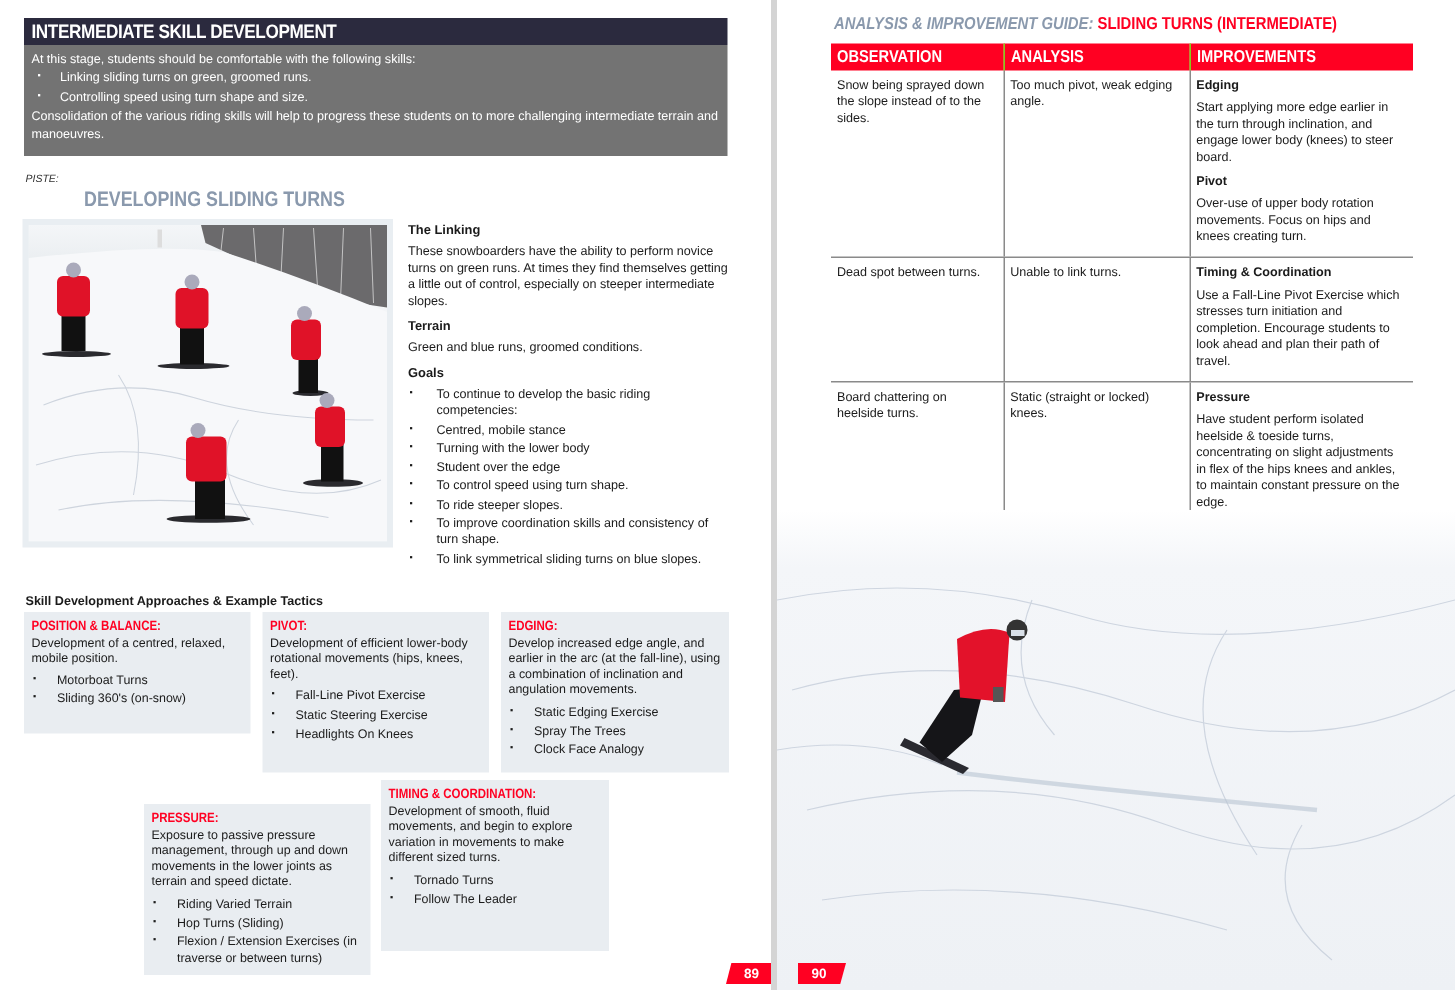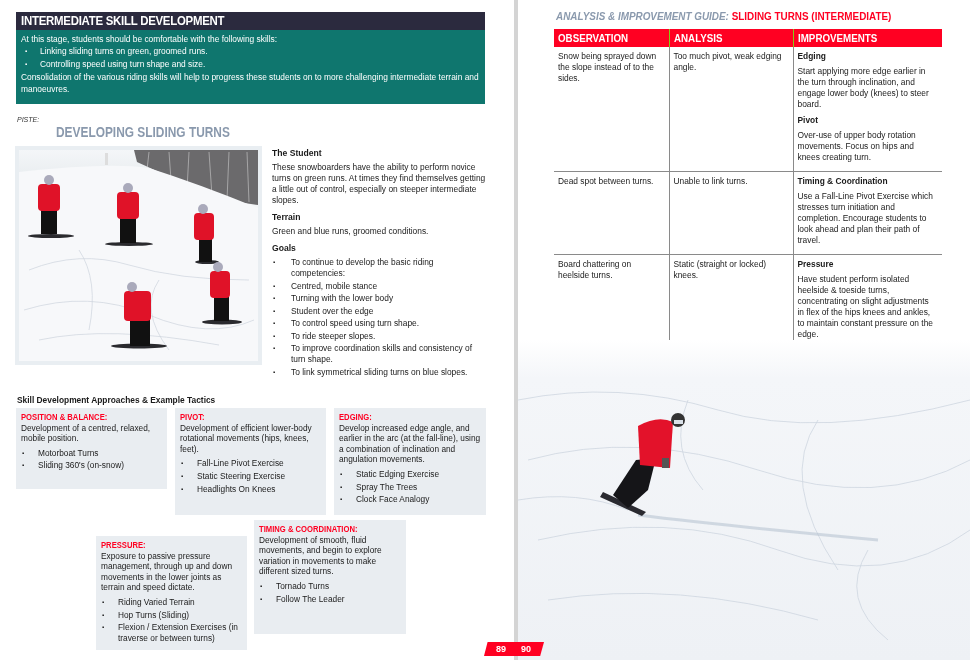--- a/index.html
+++ b/index.html
@@ -18,21 +18,21 @@
   
   .hdr-bar {
     position: absolute; left: 16px; top: 12px; width: 469px; height: 18px;
     background: #2b2a3e; color: #fff; font-weight: bold; font-size: 13px;
     padding: 1px 5px; letter-spacing: -0.3px; font-stretch: condensed;
     transform-origin: left;
   }
   .hdr-bar span { display: inline-block; transform: scaleX(0.88); transform-origin: left; }
   .hdr-red {
     position: absolute; left: 16px; top: 30px; width: 469px; height: 74px;
-    background: #0f766e; color: #fff; font-size: 8.4px; line-height: 11.4px;
+    background: #737373; color: #fff; font-size: 8.4px; line-height: 11.4px;
     padding: 4px 5px;
   }
   .hdr-red .bul { padding-left: 19px; position: relative; margin-top: 1px; }
   .hdr-red .bul::before { content: "▪"; position: absolute; left: 4px; font-size: 6px; }
   .hdr-red .p2 { margin-top: 2px; }
 
   .piste { position: absolute; left: 17px; top: 116px; font-size: 7px; font-style: italic; color: #333; }
   .sect-title {
     position: absolute; left: 17px; top: 124px; font-size: 14px; font-weight: bold; color: #8a99ad; margin-left: 39px;
   }
@@ -67,21 +67,21 @@
   .box .bt span { display: inline-block; transform: scaleX(0.85); transform-origin: left; }
   .box ul { margin-top: 4px; }
   .box li { list-style: none; position: relative; padding-left: 17px; margin-bottom: 2px; }
   .box li::before { content: "▪"; position: absolute; left: 1px; font-size: 6px; }
 
   .pageno {
     position: absolute; top: 642px; height: 14px; background: #ff0022; color: #fff;
     font-weight: bold; font-size: 9px; line-height: 14px; text-align: center;
   }
   .pageno.left { left: 484px; width: 30px; clip-path: polygon(12% 0, 100% 0, 100% 100%, 0 100%); padding-left: 4px; }
-  .pageno.right { left: 512px; width: 32px; clip-path: polygon(0 0, 100% 0, 88% 100%, 0 100%); padding-right: 4px; }
+  .pageno.right { left: 532px; width: 32px; clip-path: polygon(0 0, 100% 0, 88% 100%, 0 100%); padding-right: 4px; }
 
   
   .guide-title {
     position: absolute; left: 38px; top: 10px; font-size: 11.5px; font-weight: bold;
   }
   .guide-title span.wrap { display: inline-block; transform: scaleX(0.86); transform-origin: left; white-space: nowrap; }
   .guide-title .g1 { color: #8a99ad; font-style: italic; }
   .guide-title .g2 { color: #ff0022; }
 
   table.guide {
@@ -180,21 +180,21 @@
       <g>
         <ellipse cx="120" cy="196" rx="28" ry="2.5" fill="#2a2a2e"></ellipse>
         <rect x="111" y="168" width="20" height="28" fill="#111"></rect>
         <rect x="105" y="141" width="27" height="30" rx="4" fill="#e01228"></rect>
         <circle cx="113" cy="137" r="5" fill="#aab"></circle>
       </g>
     </svg>
   </div>
 
   <div class="student-col">
-    <h4>The Student</h4>
+    <h4>The Linking</h4>
     <p>These snowboarders have the ability to perform novice turns on green runs. At times they find themselves getting a little out of control, especially on steeper intermediate slopes.</p>
     <h4>Terrain</h4>
     <p>Green and blue runs, groomed conditions.</p>
     <h4>Goals</h4>
     <ul class="goals">
       <li>To continue to develop the basic riding competencies:</li>
       <li>Centred, mobile stance</li>
       <li>Turning with the lower body</li>
       <li>Student over the edge</li>
       <li>To control speed using turn shape.</li>

